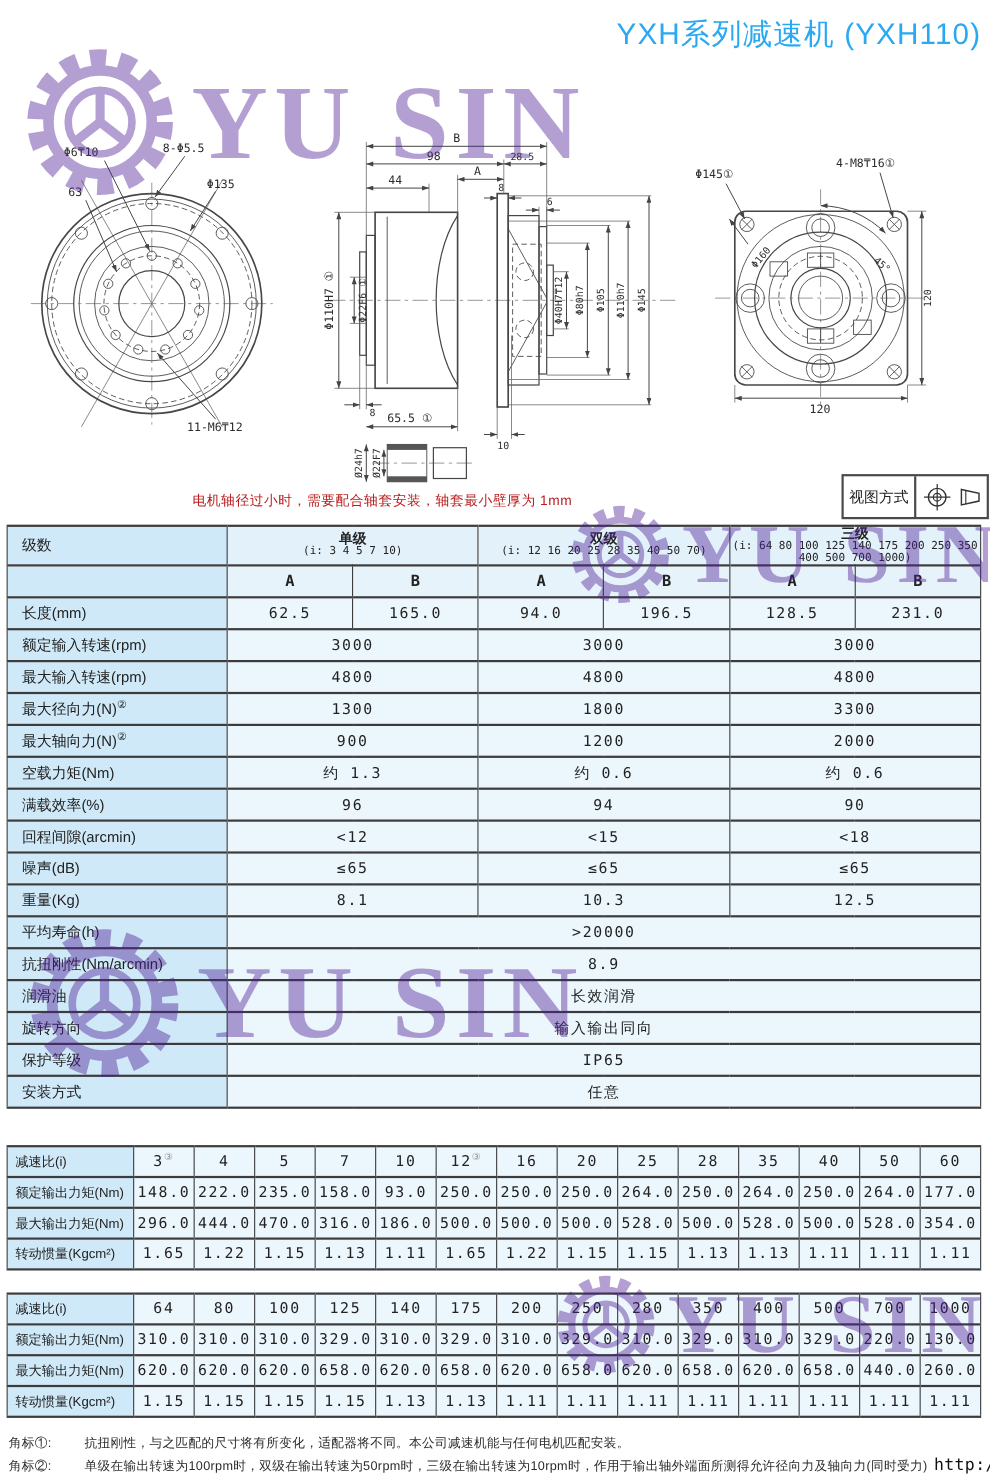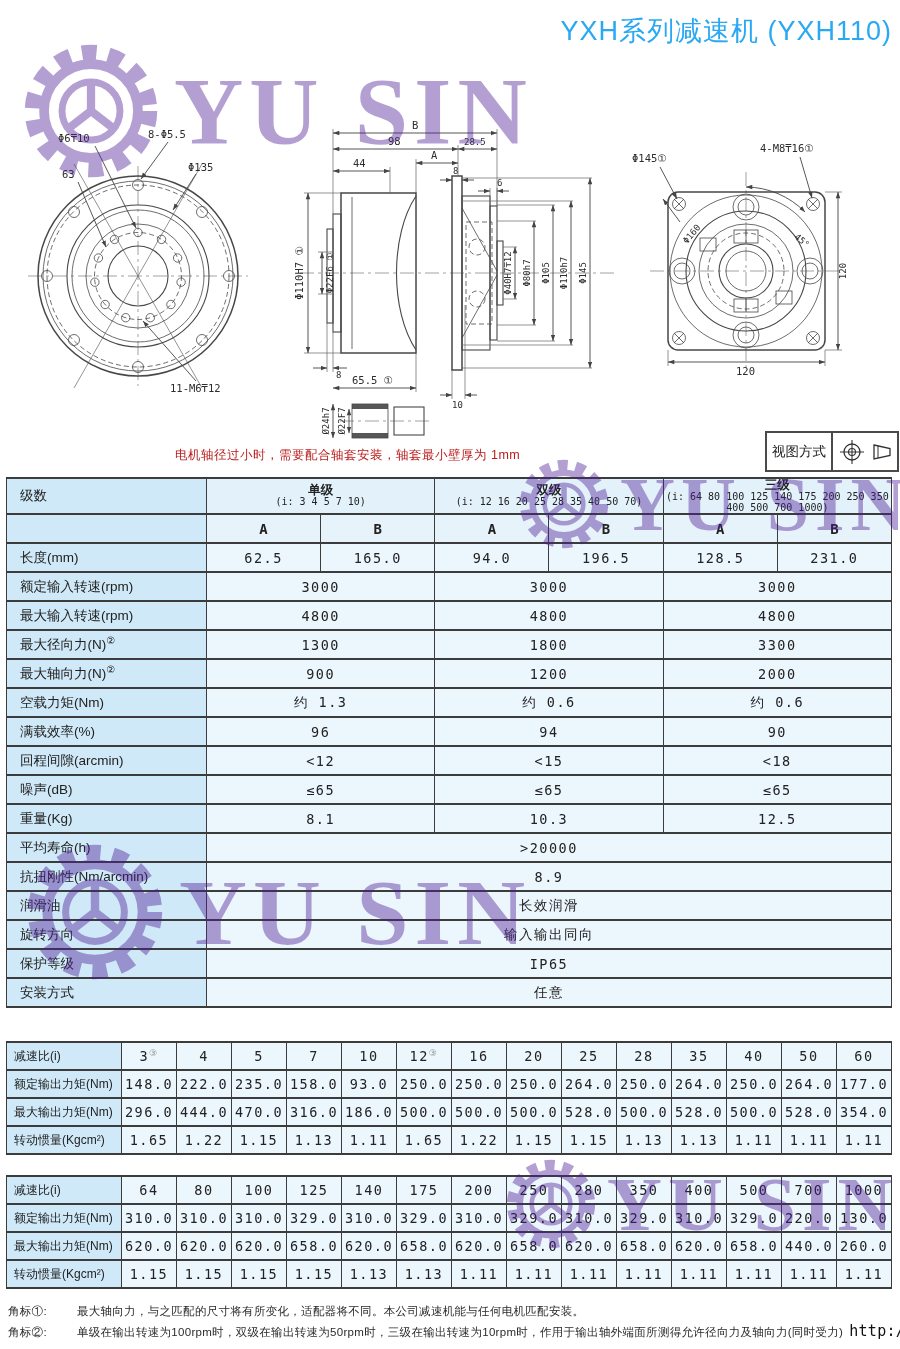--- a/index.html
+++ b/index.html
@@ -606,19 +606,19 @@
           <td class="val">1.11</td>
           <td class="val">1.11</td>
           <td class="val">1.11</td>
           <td class="val">1.11</td>
           <td class="val">1.11</td>
         </tr>
       </tbody>
   </table>
 
   <div class="foot" style="top:1304px;">
-    <span class="mk">角标①:</span><span>最大轴向力，与之匹配的尺寸将有所变化，适配器将不同。本公司减速机能与任何电机匹配安装。</span>
+    <span class="mk">角标①:</span><span>抗扭刚性，与之匹配的尺寸将有所变化，适配器将不同。本公司减速机能与任何电机匹配安装。</span>
   </div>
   <div class="foot" style="top:1322px;">
     <span class="mk">角标②:</span><span>单级在输出转速为100rpm时，双级在输出转速为50rpm时，三级在输出转速为10rpm时，作用于输出轴外端面所测得允许径向力及轴向力(同时受力)</span><span class="url">http://www.twyuxin.com</span>
   </div>
 
 </div>
 
 </body></html>

